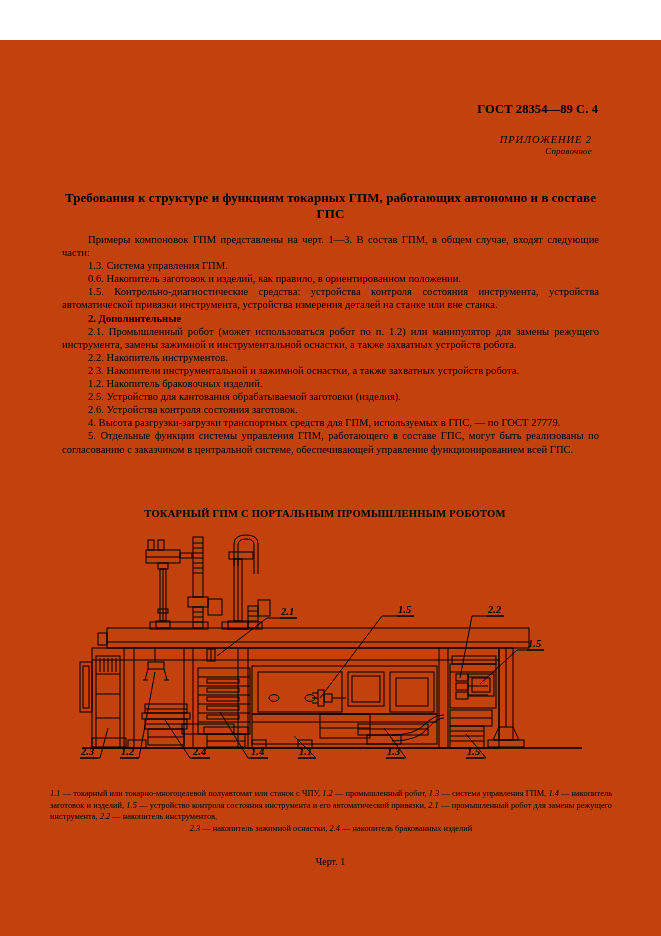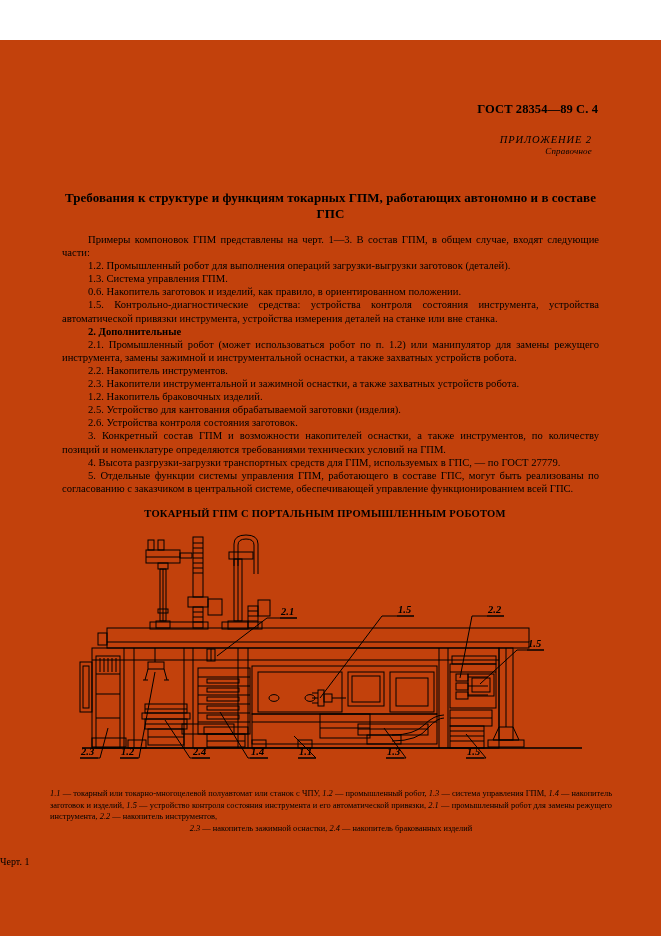--- a/index.html
+++ b/index.html
@@ -122,21 +122,21 @@
     display: block;
     text-align: center;
   }
   .fig-caption i { font-style: italic; }
 
   .fig-number {
     position: absolute;
     top: 816px;
     left: 0;
     width: 661px;
-    text-align: left;
+    text-align: center;
     font-size: 10px;
   }
 </style>
 </head>
 <body>
 
 <div class="page">
 
   <div class="doc-header">ГОСТ 28354—89 С. 4</div>
 
@@ -145,35 +145,33 @@
     <div class="annex-sub">Справочное</div>
   </div>
 
   <div class="body-block">
 
     <div class="section-title">Требования к структуре и функциям токарных ГПМ, работающих автономно и в составе ГПС</div>
 
     <p class="para">Примеры компоновок ГПМ представлены на черт. 1—3. В состав ГПМ, в общем случае, входят следующие части:</p>
 
 
-    <p class="item">1.2.  Промышленный робот для выполнения операций загрузки-выгрузки заготовок (деталей).</p>
     <p class="item">1.3.  Система управления ГПМ.</p>
     <p class="item">0.6.  Накопитель заготовок и изделий, как правило, в ориентированном положении.</p>
     <p class="item">1.5.  Контрольно-диагностичеcкие средства: устройства контроля состояния инструмента, устройства автоматической привязки инструмента, устройства измерения деталей на станке или вне станка.</p>
 
     <p class="heading">2.  Дополнительные</p>
 
     <p class="item">2.1.  Промышленный робот (может использоваться робот по п. 1.2) или манипулятор для замены режущего инструмента, замены зажимной и инструментальной оснастки, а также захватных устройств робота.</p>
     <p class="item">2.2.  Накопитель инструментов.</p>
     <p class="item">2.3.  Накопители инструментальной и зажимной оснастки, а также захватных устройств робота.</p>
     <p class="item">1.2.  Накопитель браковочных изделий.</p>
     <p class="item">2.5.  Устройство для кантования обрабатываемой заготовки (изделия).</p>
     <p class="item">2.6.  Устройства контроля состояния заготовок.</p>
 
-    <p class="item">3.  Конкретный состав ГПМ и возможности накопителей оснастки, а также инструментов, по количеству позиций и номенклатуре определяются требованиями технических условий на ГПМ.</p>
     <p class="item">4.  Высота разгрузки-загрузки транспортных средств для ГПМ, используемых в ГПС, — по ГОСТ 27779.</p>
     <p class="item">5.  Отдельные функции системы управления ГПМ, работающего в составе ГПС, могут быть реализованы по согласованию с заказчиком в центральной системе, обеспечивающей управление функционированием всей ГПС.</p>
   </div>
 
   <div class="fig-title">ТОКАРНЫЙ ГПМ С ПОРТАЛЬНЫМ ПРОМЫШЛЕННЫМ РОБОТОМ</div>
 
   <div class="figure-wrap">
     <svg width="537" height="250" viewBox="0 0 537 250" xmlns="http://www.w3.org/2000/svg">
       <g fill="none" stroke="#000000" stroke-width="1" stroke-linejoin="miter" stroke-linecap="butt">
 

